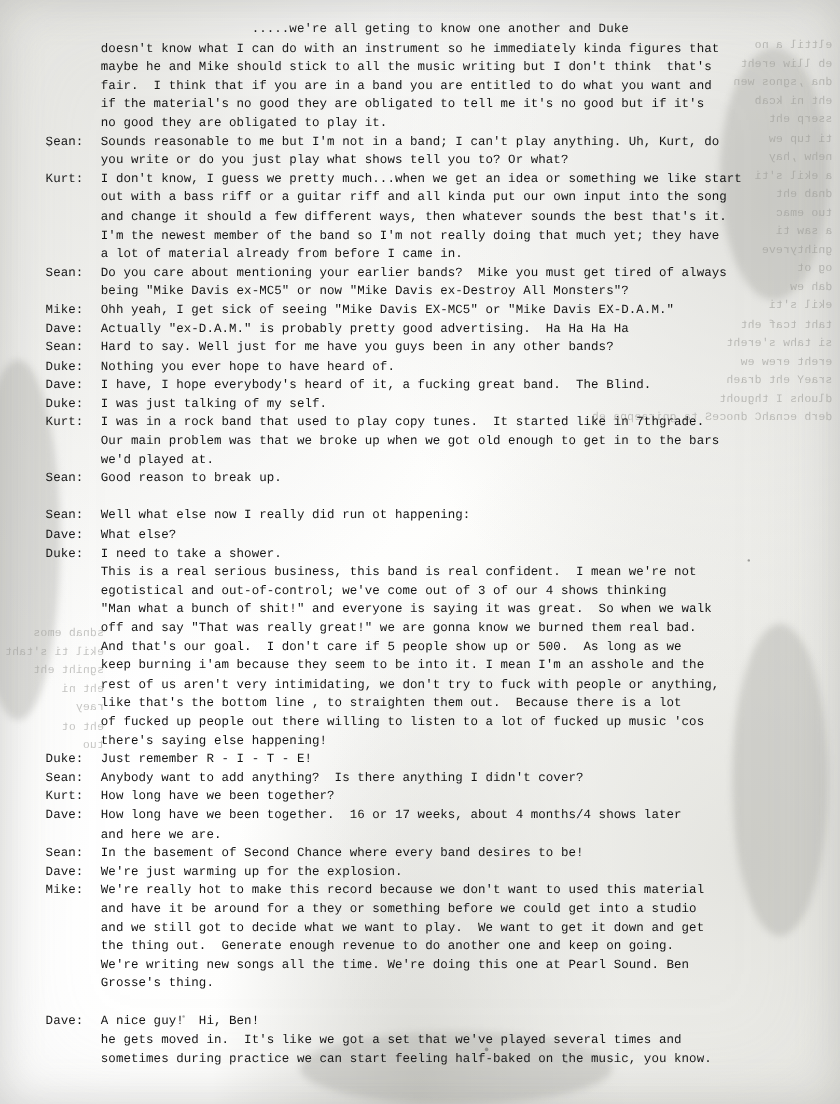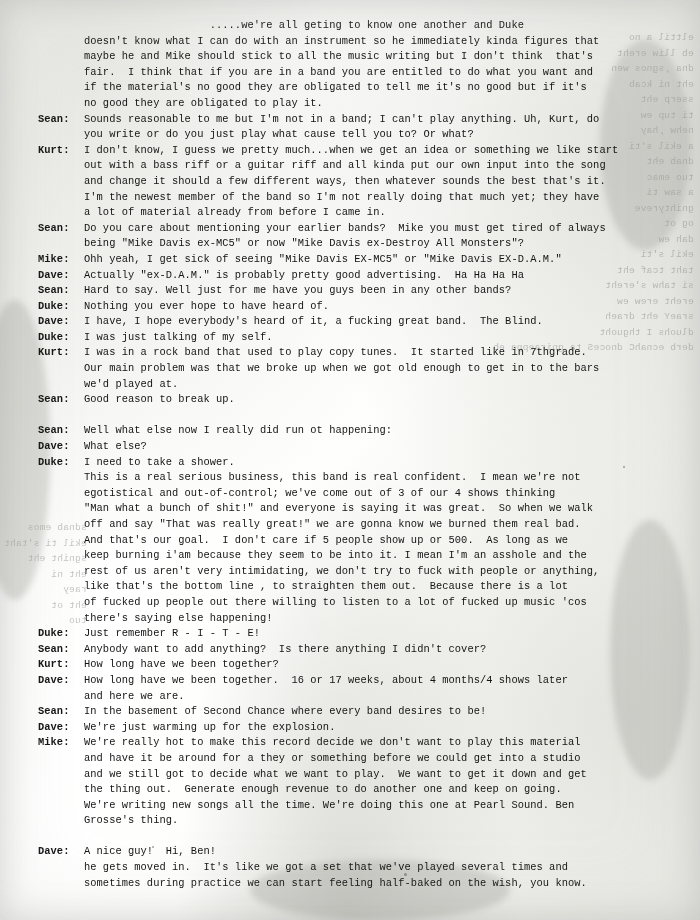--- a/index.html
+++ b/index.html
@@ -67,21 +67,20 @@
   }
   .line {
     white-space: pre;
     display: block;
     min-height: 15.6px;
   }
   .spk {
     display: inline-block;
     width: 46px;
     margin-left: -46px;
-    font-weight: bold;
   }
   .blank {
     height: 15.6px;
   }
   
   .speck {
     position: absolute;
     background: rgba(90,90,88,0.55);
     border-radius: 50%;
     z-index: 30;
@@ -140,21 +139,21 @@
   <div class="speck" style="left:40px; top:120px; width:2px; height:2px;"></div>
 
   <div id="text-body">
       <div class="line"><span>                    .....we're all geting to know one another and Duke</span></div>
       <div class="line"><span>doesn't know what I can do with an instrument so he immediately kinda figures that</span></div>
       <div class="line"><span>maybe he and Mike should stick to all the music writing but I don't think  that's</span></div>
       <div class="line"><span>fair.  I think that if you are in a band you are entitled to do what you want and</span></div>
       <div class="line"><span>if the material's no good they are obligated to tell me it's no good but if it's</span></div>
       <div class="line"><span>no good they are obligated to play it.</span></div>
       <div class="line"><span class="spk">Sean:</span><span>Sounds reasonable to me but I'm not in a band; I can't play anything. Uh, Kurt, do</span></div>
-      <div class="line"><span>you write or do you just play what cause tell you to? Or what?</span></div>
+      <div class="line"><span>you write or do you just play what shows tell you to? Or what?</span></div>
       <div class="line"><span class="spk">Kurt:</span><span>I don't know, I guess we pretty much...when we get an idea or something we like start</span></div>
       <div class="line"><span>out with a bass riff or a guitar riff and all kinda put our own input into the song</span></div>
       <div class="line"><span>and change it should a few different ways, then whatever sounds the best that's it.</span></div>
       <div class="line"><span>I'm the newest member of the band so I'm not really doing that much yet; they have</span></div>
       <div class="line"><span>a lot of material already from before I came in.</span></div>
       <div class="line"><span class="spk">Sean:</span><span>Do you care about mentioning your earlier bands?  Mike you must get tired of always</span></div>
       <div class="line"><span>being "Mike Davis ex-MC5" or now "Mike Davis ex-Destroy All Monsters"?</span></div>
       <div class="line"><span class="spk">Mike:</span><span>Ohh yeah, I get sick of seeing "Mike Davis EX-MC5" or "Mike Davis EX-D.A.M."</span></div>
       <div class="line"><span class="spk">Dave:</span><span>Actually "ex-D.A.M." is probably pretty good advertising.  Ha Ha Ha Ha</span></div>
       <div class="line"><span class="spk">Sean:</span><span>Hard to say. Well just for me have you guys been in any other bands?</span></div>
@@ -179,25 +178,25 @@
       <div class="line"><span>like that's the bottom line , to straighten them out.  Because there is a lot</span></div>
       <div class="line"><span>of fucked up people out there willing to listen to a lot of fucked up music 'cos</span></div>
       <div class="line"><span>there's saying else happening!</span></div>
       <div class="line"><span class="spk">Duke:</span><span>Just remember R - I - T - E!</span></div>
       <div class="line"><span class="spk">Sean:</span><span>Anybody want to add anything?  Is there anything I didn't cover?</span></div>
       <div class="line"><span class="spk">Kurt:</span><span>How long have we been together?</span></div>
       <div class="line"><span class="spk">Dave:</span><span>How long have we been together.  16 or 17 weeks, about 4 months/4 shows later</span></div>
       <div class="line"><span>and here we are.</span></div>
       <div class="line"><span class="spk">Sean:</span><span>In the basement of Second Chance where every band desires to be!</span></div>
       <div class="line"><span class="spk">Dave:</span><span>We're just warming up for the explosion.</span></div>
-      <div class="line"><span class="spk">Mike:</span><span>We're really hot to make this record decide we don't want to play this material</span></div>
+      <div class="line"><span class="spk">Mike:</span><span>We're really hot to make this record because we don't want to used this material</span></div>
       <div class="line"><span>and have it be around for a they or something before we could get into a studio</span></div>
       <div class="line"><span>and we still got to decide what we want to play.  We want to get it down and get</span></div>
       <div class="line"><span>the thing out.  Generate enough revenue to do another one and keep on going.</span></div>
       <div class="line"><span>We're writing new songs all the time. We're doing this one at Pearl Sound. Ben</span></div>
       <div class="line"><span>Grosse's thing.</span></div>
       <div class="line blank"></div>
       <div class="line"><span class="spk">Dave:</span><span>A nice guy!  Hi, Ben!</span></div>
       <div class="line"><span>he gets moved in.  It's like we got a set that we've played several times and</span></div>
-      <div class="line"><span>sometimes during practice we can start feeling half-baked on the wish, you know.</span></div>
+      <div class="line"><span>sometimes during practice we can start feeling half-baked on the music, you know.</span></div>
     </div>
 
 </div>
 
 </body></html>

